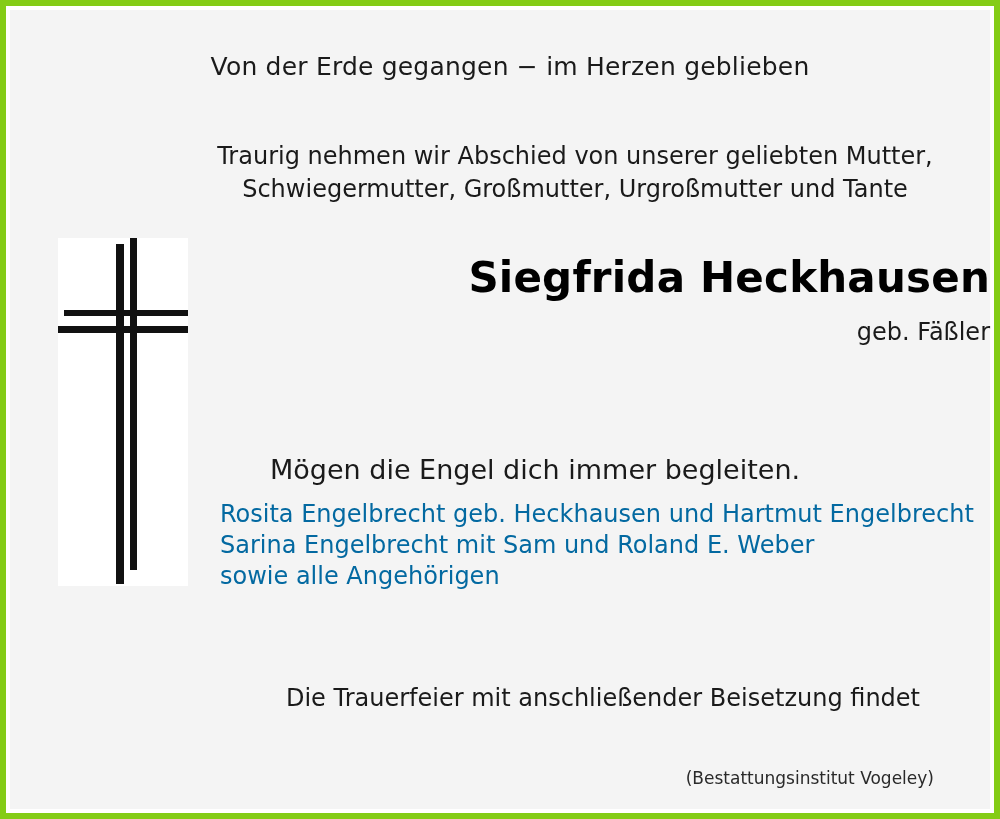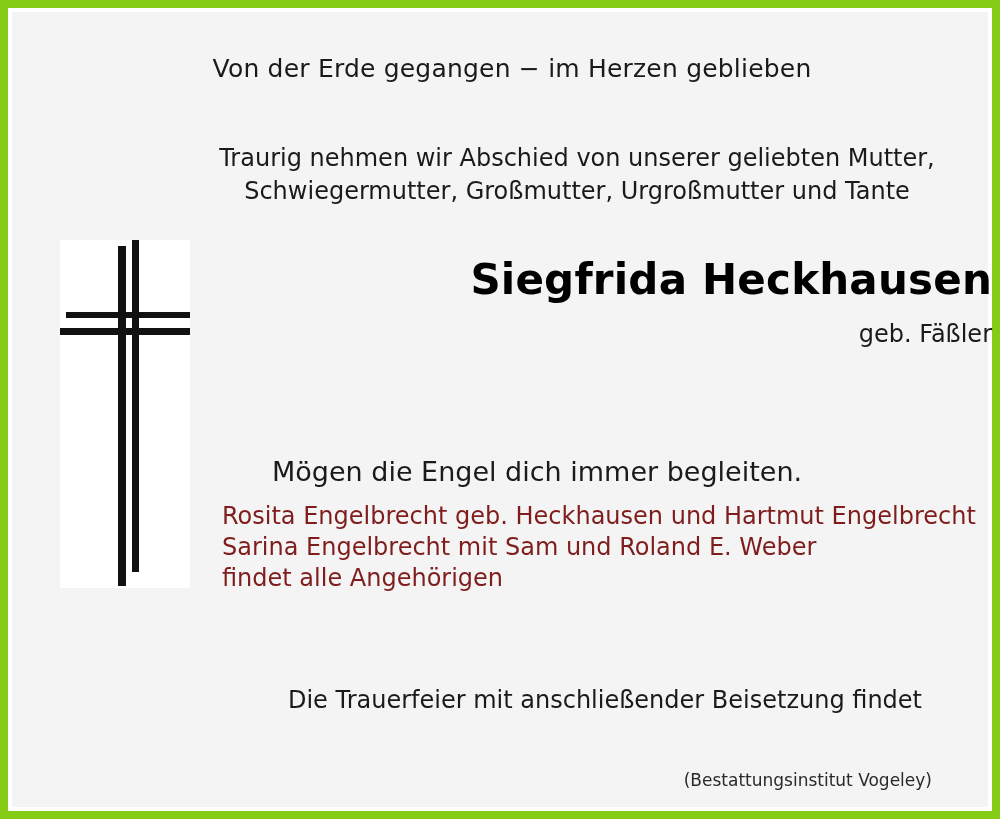--- a/index.html
+++ b/index.html
@@ -13,21 +13,21 @@
     font-family: "DejaVu Sans", sans-serif;
     color: #000000;
     overflow: hidden;
   }
   .obituary {
     position: relative;
     width: 1000px;
     height: 819px;
     box-sizing: border-box;
     background: #ffffff;
-    border: 8px solid #84cc16;
+    border: 6px solid #84cc16;
   }
   .inner {
     position: relative;
     width: 100%;
     height: 100%;
     box-sizing: border-box;
     border: 4px solid #ffffff;
     background: #f7f7f7;
   }
   .sheet {
@@ -141,21 +141,21 @@
     color: #1a1a1a;
     margin-left: 40px;
   }
   
   .survivors {
     position: absolute;
     top: 489px;
     left: 210px;
     font-size: 24px;
     line-height: 31px;
-    color: #7f1d1d;
+    color: #0369a1;
   }
   
   .ceremony {
     position: absolute;
     top: 672px;
     left: 160px;
     width: 750px;
     text-align: right;
     font-size: 24px;
     line-height: 32px;
@@ -193,21 +193,21 @@
 
     <div class="name">Siegfrida Heckhausen</div>
     <div class="maiden">geb. Fäßler</div>
 
 
     <div class="verse">Mögen die Engel dich immer begleiten.</div>
 
     <div class="survivors">
       <div>Rosita Engelbrecht geb. Heckhausen und Hartmut Engelbrecht</div>
       <div>Sarina Engelbrecht mit Sam und Roland E. Weber</div>
-      <div>findet alle Angehörigen</div>
+      <div>sowie alle Angehörigen</div>
     </div>
 
     <div class="ceremony">
       <div>Die Trauerfeier mit anschließender Beisetzung findet</div>
     </div>
 
     <div class="funeral-home">(Bestattungsinstitut Vogeley)</div>
   </div>
 </div>
 

